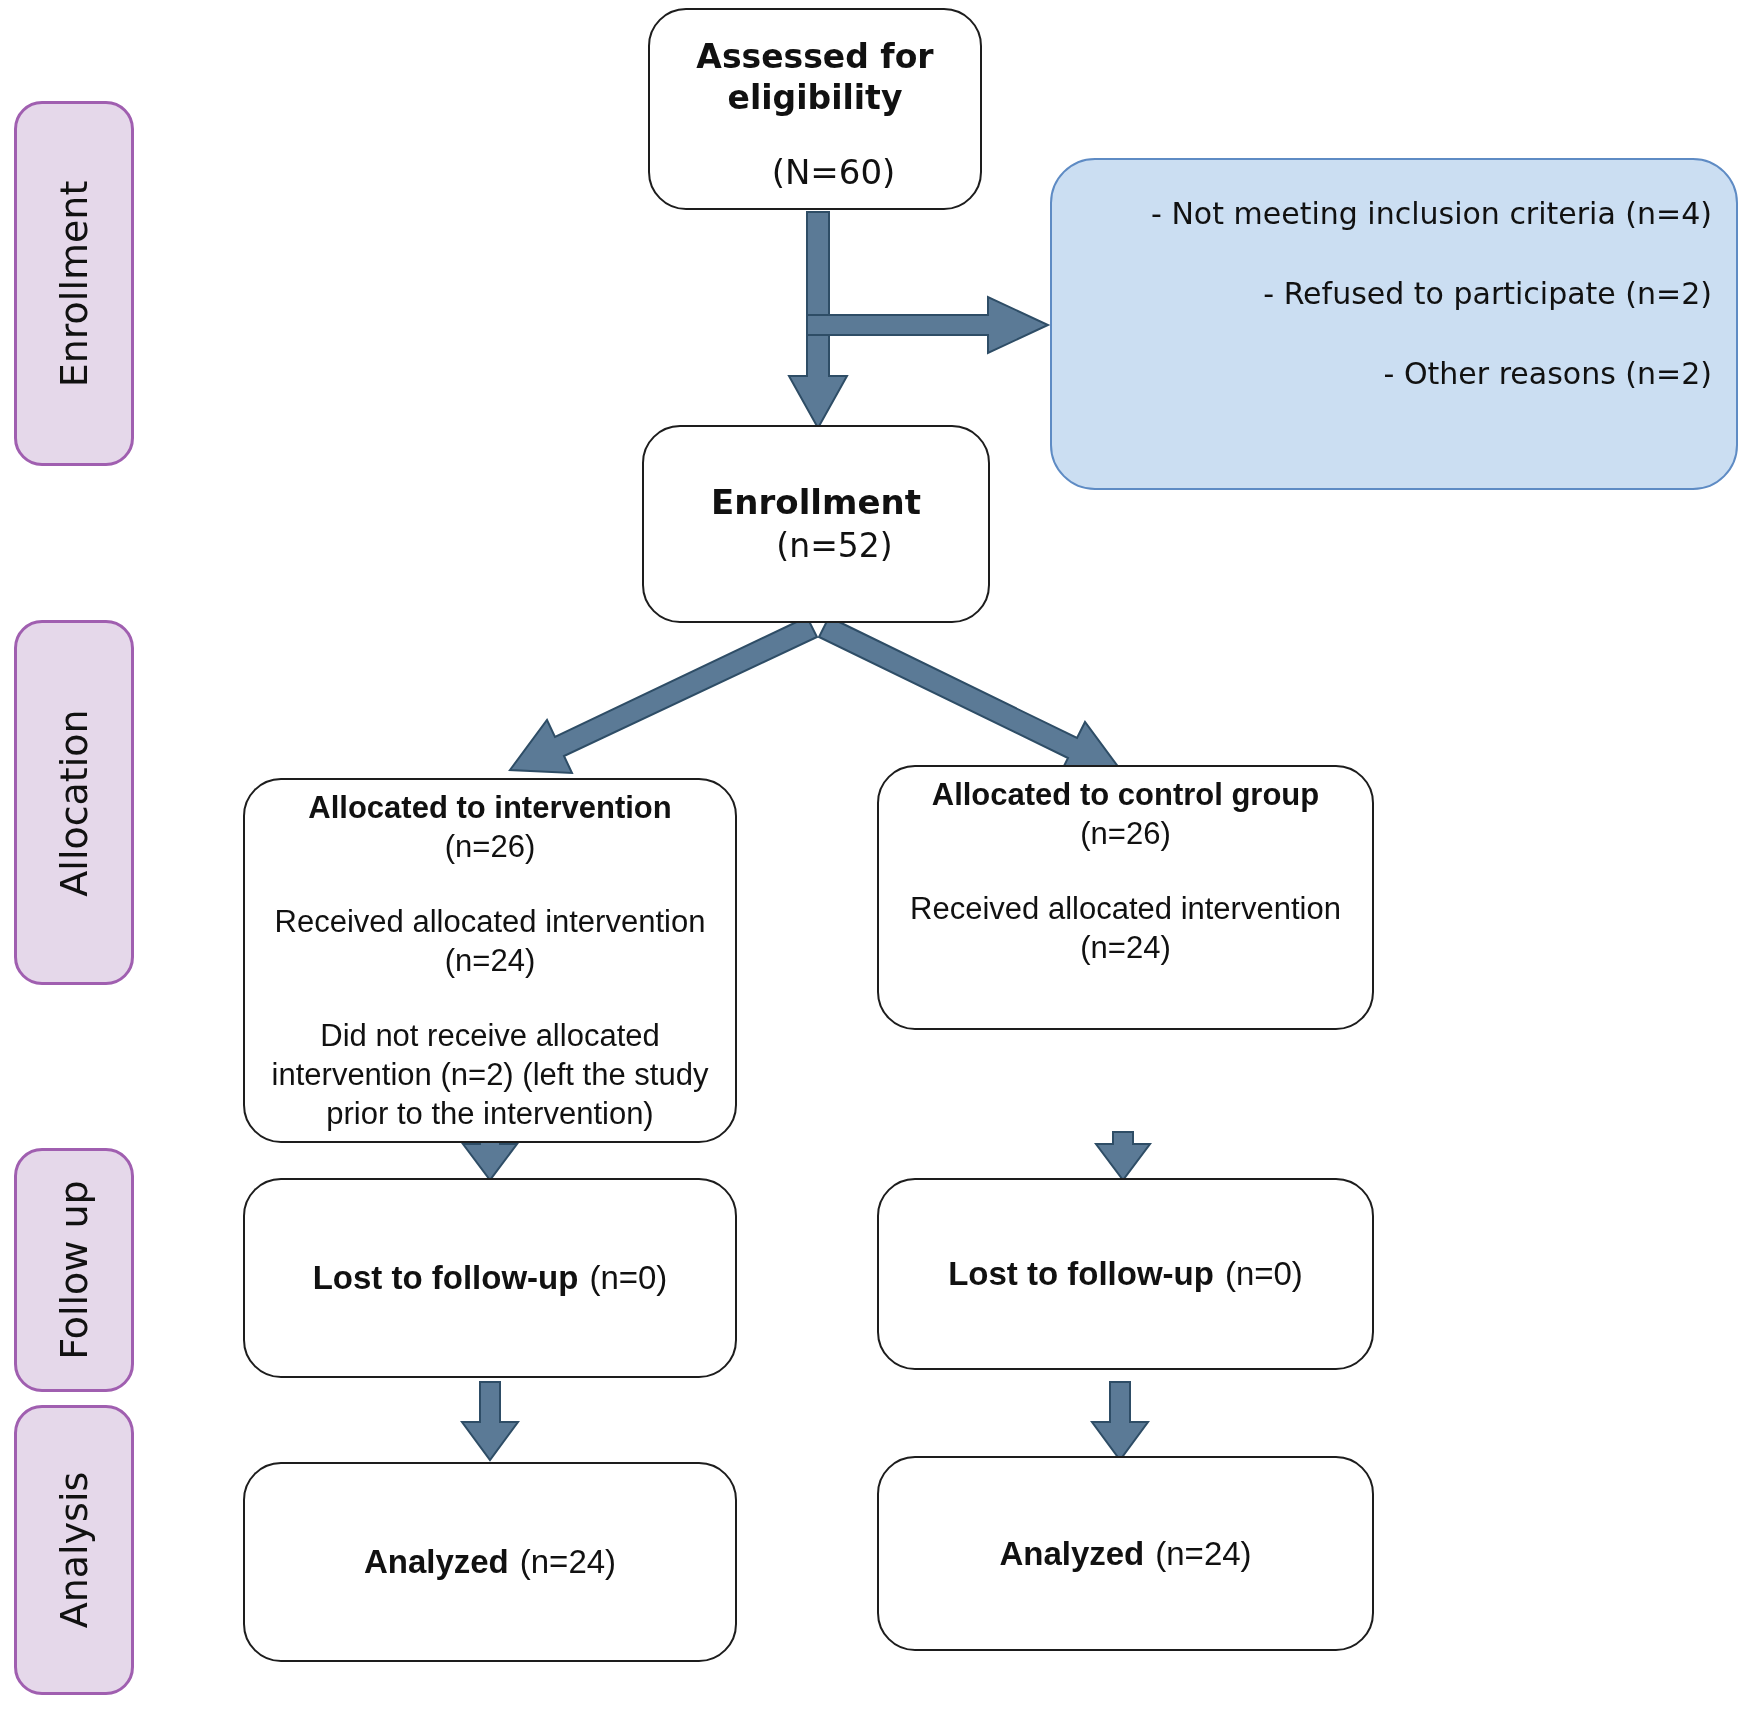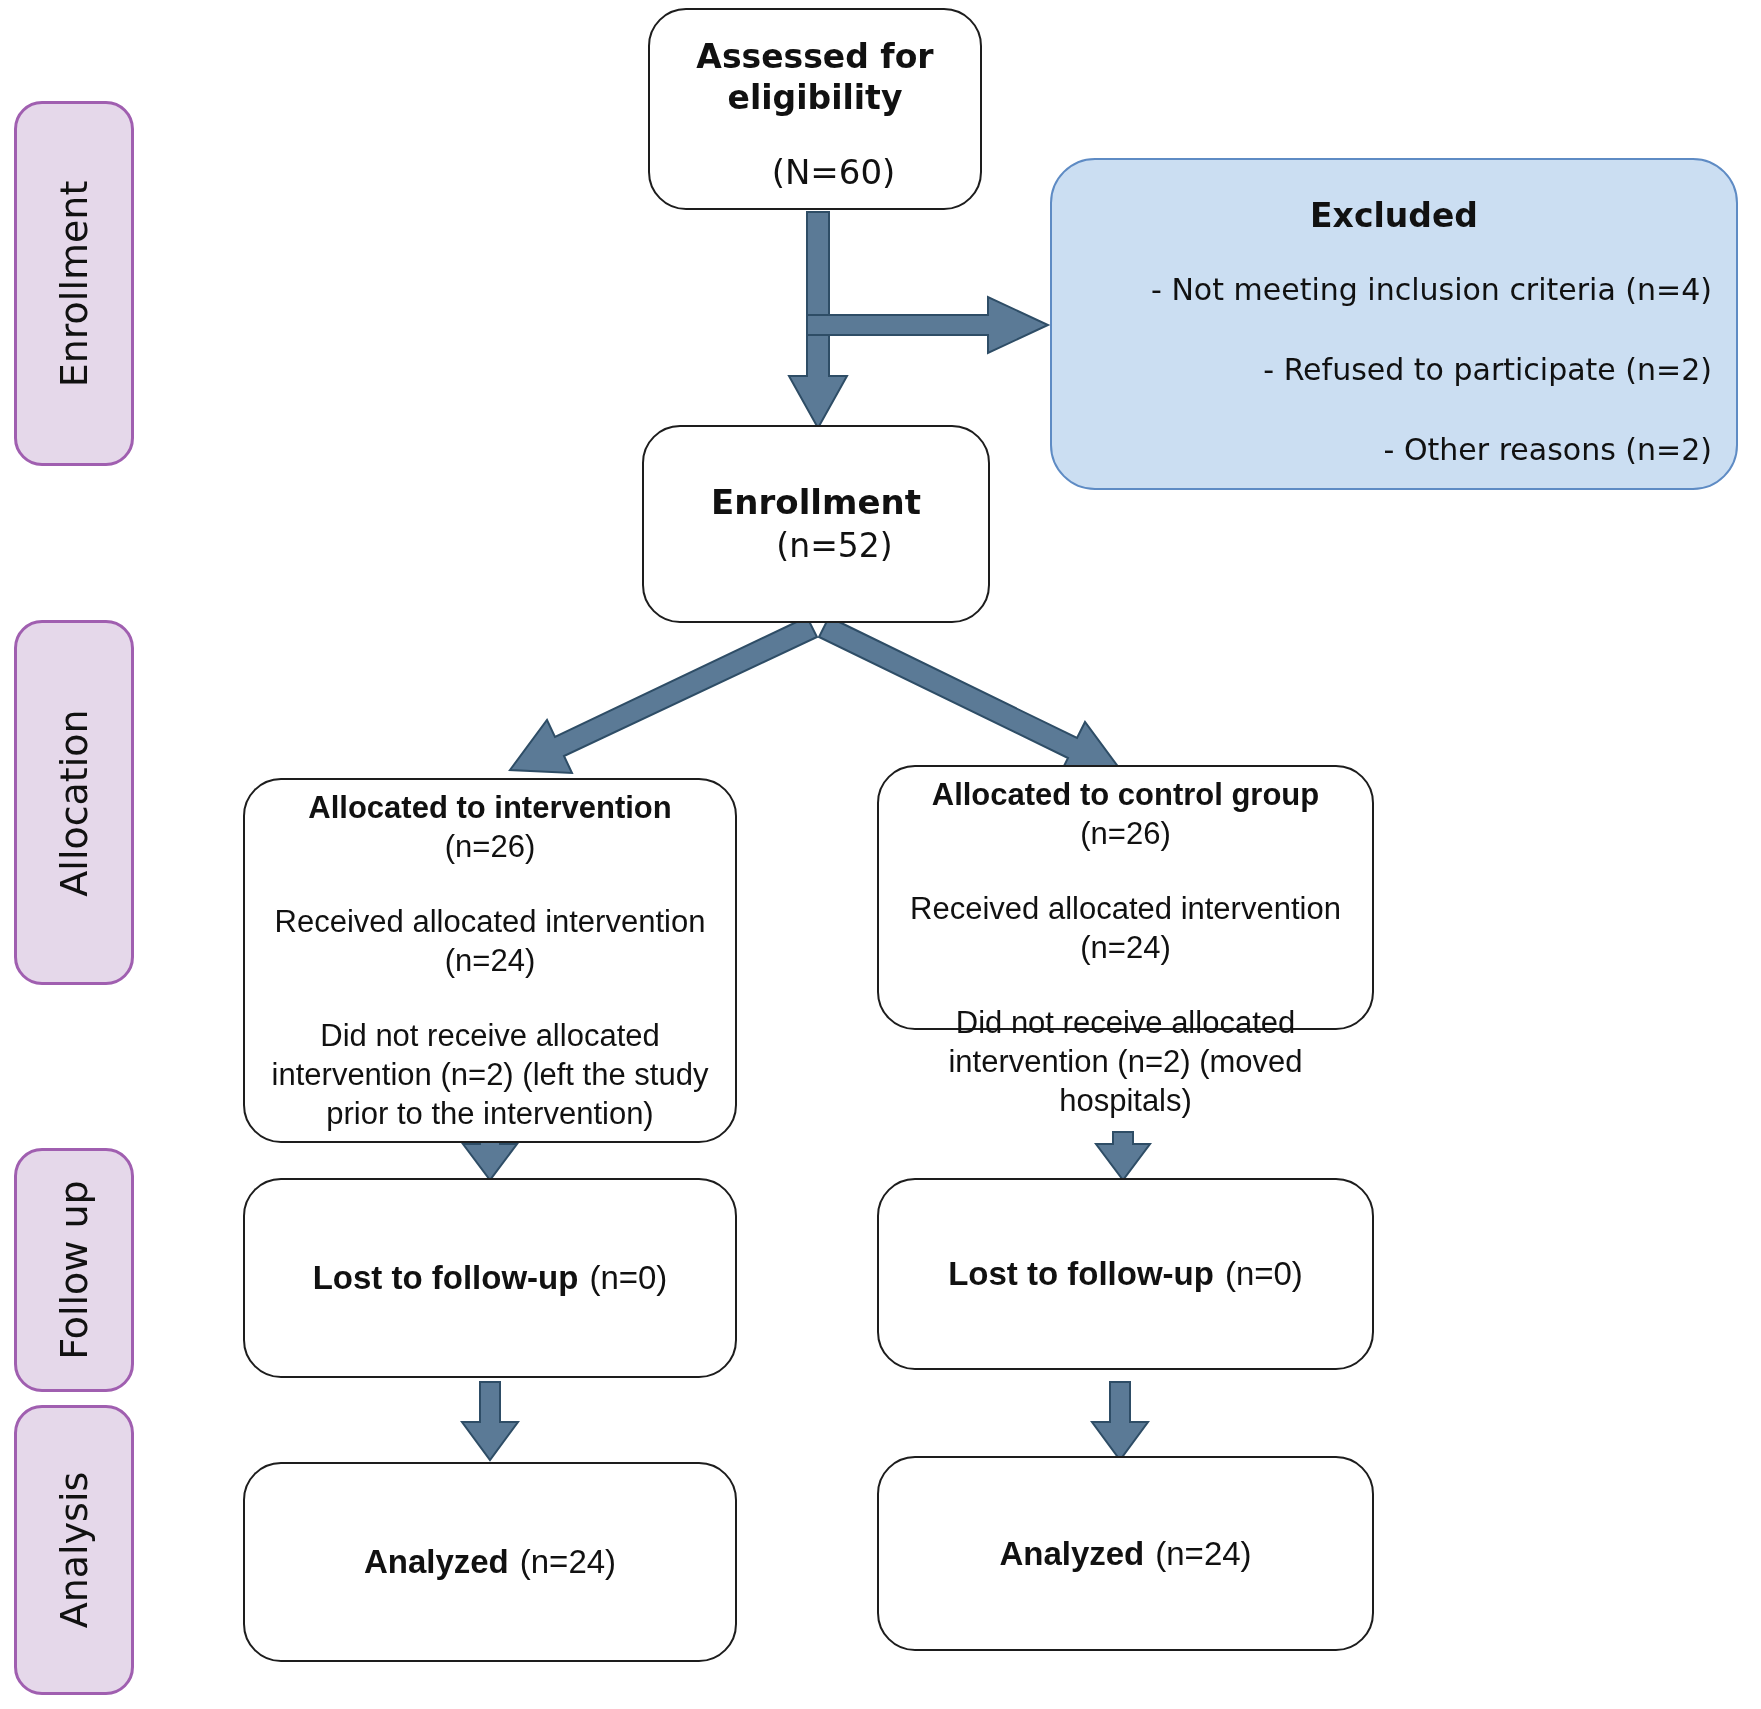--- a/index.html
+++ b/index.html
@@ -109,21 +109,20 @@
   <div class="abs stage" style="left:14px; top:1405px; width:120px; height:290px;">
     <span>Analysis</span>
   </div>
 
   <div class="abs fbox" style="left:648px; top:8px; width:334px; height:202px;">
     <div class="t-wide-b assessed-title">Assessed for eligibility</div>
     <div class="t-wide assessed-n">(N=60)</div>
   </div>
 
   <div class="abs bluebox" style="left:1050px; top:158px; width:688px; height:332px;">
-    <div class="t-wide-b excl-title">Excluded</div>
     <div class="excl-list">
       <div class="t-wide excl-item">- Not meeting inclusion criteria (n=4)</div>
       <div class="t-wide excl-item">- Refused to participate (n=2)</div>
       <div class="t-wide excl-item">- Other reasons (n=2)</div>
     </div>
   </div>
 
   <div class="abs fbox" style="left:642px; top:425px; width:348px; height:198px;">
     <div class="rand-wrap">
       <div class="t-wide-b rand-title">Enrollment</div>
@@ -140,21 +139,20 @@
       <div class="t-nar alloc-line alloc-gap">Did not receive allocated intervention (n=2) (left the study prior to the intervention)</div>
     </div>
   </div>
 
   <div class="abs fbox" style="left:877px; top:765px; width:497px; height:265px;">
     <div class="alloc-pad">
       <div class="t-nar-b alloc-line">Allocated to control group</div>
       <div class="t-nar alloc-line">(n=26)</div>
       <div class="t-nar alloc-line alloc-gap">Received allocated intervention</div>
       <div class="t-nar alloc-line">(n=24)</div>
-      <div class="t-nar alloc-line alloc-gap">Did not receive allocated intervention (n=2) (moved hospitals)</div>
     </div>
   </div>
 
   <div class="abs fbox" style="left:243px; top:1178px; width:494px; height:200px;">
     <div class="center-line">
       <span class="t-nar-b">Lost to follow-up</span>
       <span class="t-nar sp">(n=0)</span>
     </div>
   </div>
 

